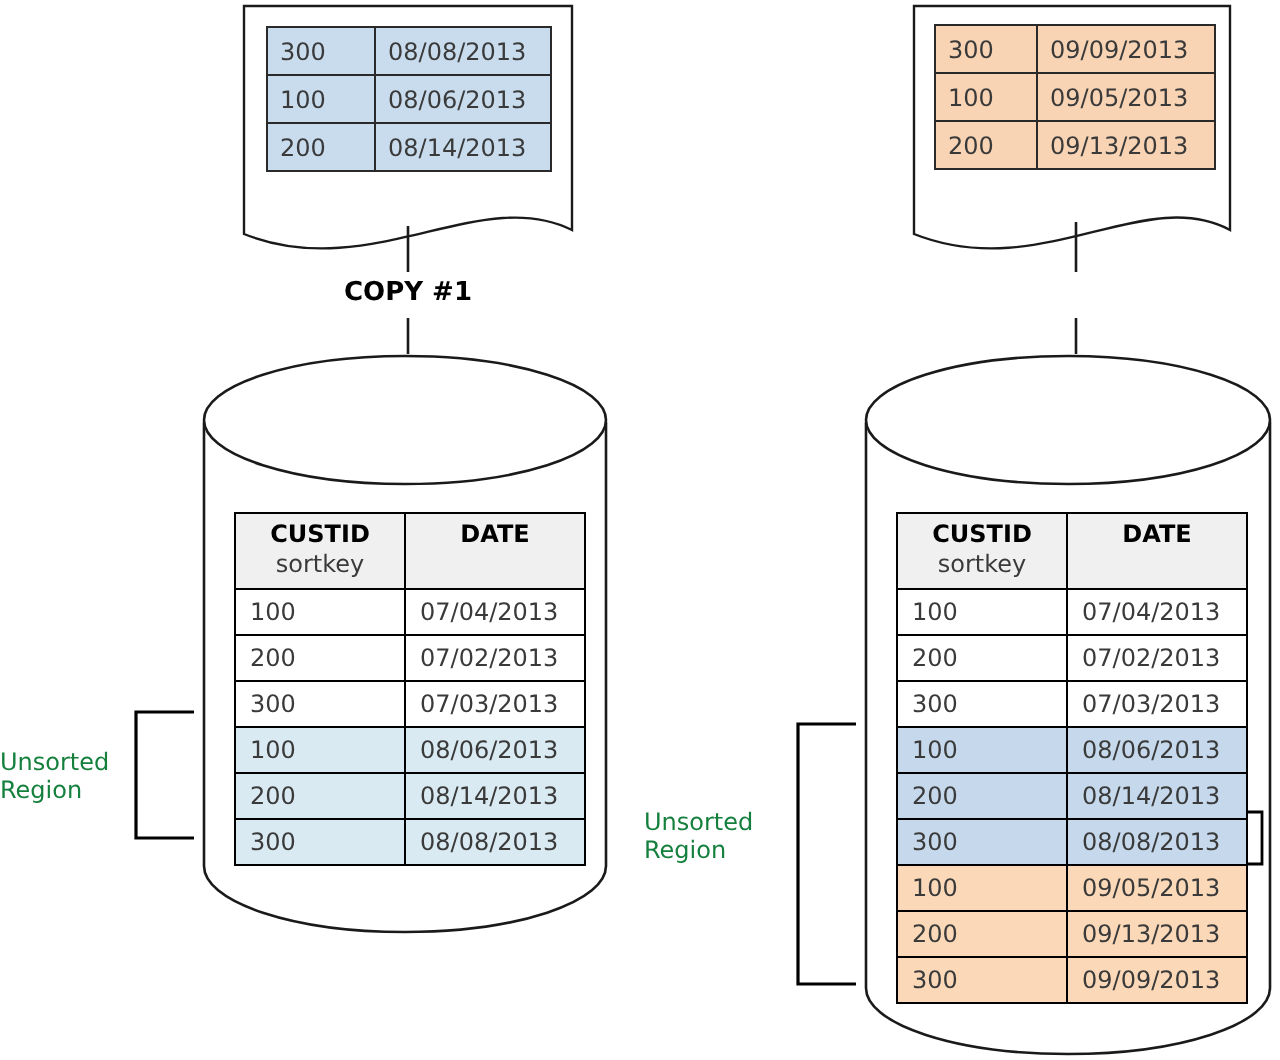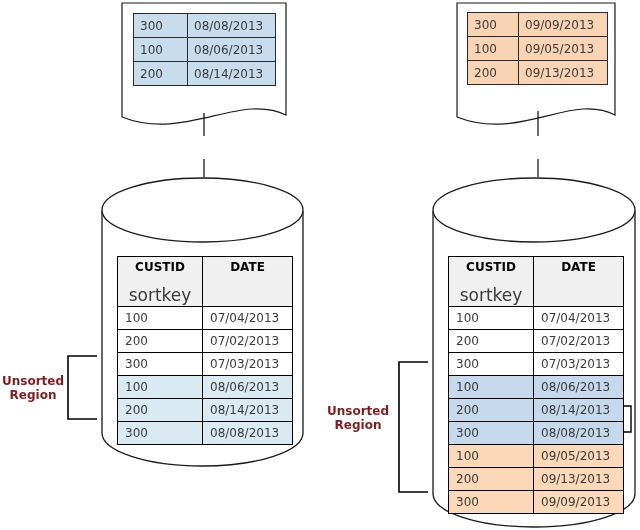--- a/index.html
+++ b/index.html
@@ -11,21 +11,21 @@
 
   table{position:absolute;border-collapse:collapse;table-layout:fixed;}
 
   
   .main-table{font-size:12px;color:#3a3a3a;background:#fff;}
   .main-table th,.main-table td{border:1px solid #000;}
   .main-table th{
     background:var(--header-bg,#f0f0f0);color:#000;font-weight:bold;
     height:33px;vertical-align:top;padding-top:3px;font-size:12px;
   }
-  .main-table th .sub{display:block;font-weight:normal;color:#3a3a3a;font-size:17px;margin-top:11px;}
+  .main-table th .sub{display:block;font-weight:normal;color:#3a3a3a;font-size:12px;margin-top:1px;}
   .main-table td{height:22px;padding:0 0 0 7px;background:#fff;}
   .left-tbl{left:117px;top:256px;}
   .right-tbl{left:448px;top:256px;}
   .u-blue-left  td{background:var(--unsorted-blue-left,#daeaf2);}
   .u-blue-right td{background:var(--unsorted-blue-right,#c6d9ec);}
   .u-orange     td{background:var(--unsorted-orange,#fad8b8);}
 
   
   .mini{font-size:12px;color:#3a3a3a;}
   .mini td{border:1px solid #2a2a2a;height:23px;padding:0 0 0 6px;}
@@ -35,22 +35,22 @@
   .mini2 td{background:var(--copy2-fill,#f8d4b4);}
 
   .copy-label{
     position:absolute;width:100px;text-align:center;
     font-weight:bold;font-size:13px;color:#000;
   }
   .copy1-label{left:154px;top:139px;}
   .copy2-label{left:488px;top:139px;}
 
   .unsorted{
-    position:absolute;text-align:center;font-weight:bold;font-size:12px;
-    line-height:14px;color:#7f1d1d;
+    position:absolute;text-align:left;font-weight:normal;font-size:12px;
+    line-height:14px;color:#15803d;
   }
   .unsorted-left{left:0px;top:374px;width:66px;}
   .unsorted-right{left:322px;top:404px;width:72px;}
 </style>
 </head>
 <body>
 
 <div class="canvas">
 
   <svg class="overlay" viewBox="0 0 640 530" fill="none">
@@ -110,20 +110,21 @@
       <td>100</td>
       <td>09/05/2013</td>
     </tr>
     <tr>
       <td>200</td>
       <td>09/13/2013</td>
     </tr>
   </tbody>
     </table>
 
+  <div class="copy-label copy1-label">COPY #1</div>
 
   <div class="unsorted unsorted-left">
     <span>Unsorted</span><br>
     <span>Region</span>
   </div>
   <div class="unsorted unsorted-right">
     <span>Unsorted</span><br>
     <span>Region</span>
   </div>
 

